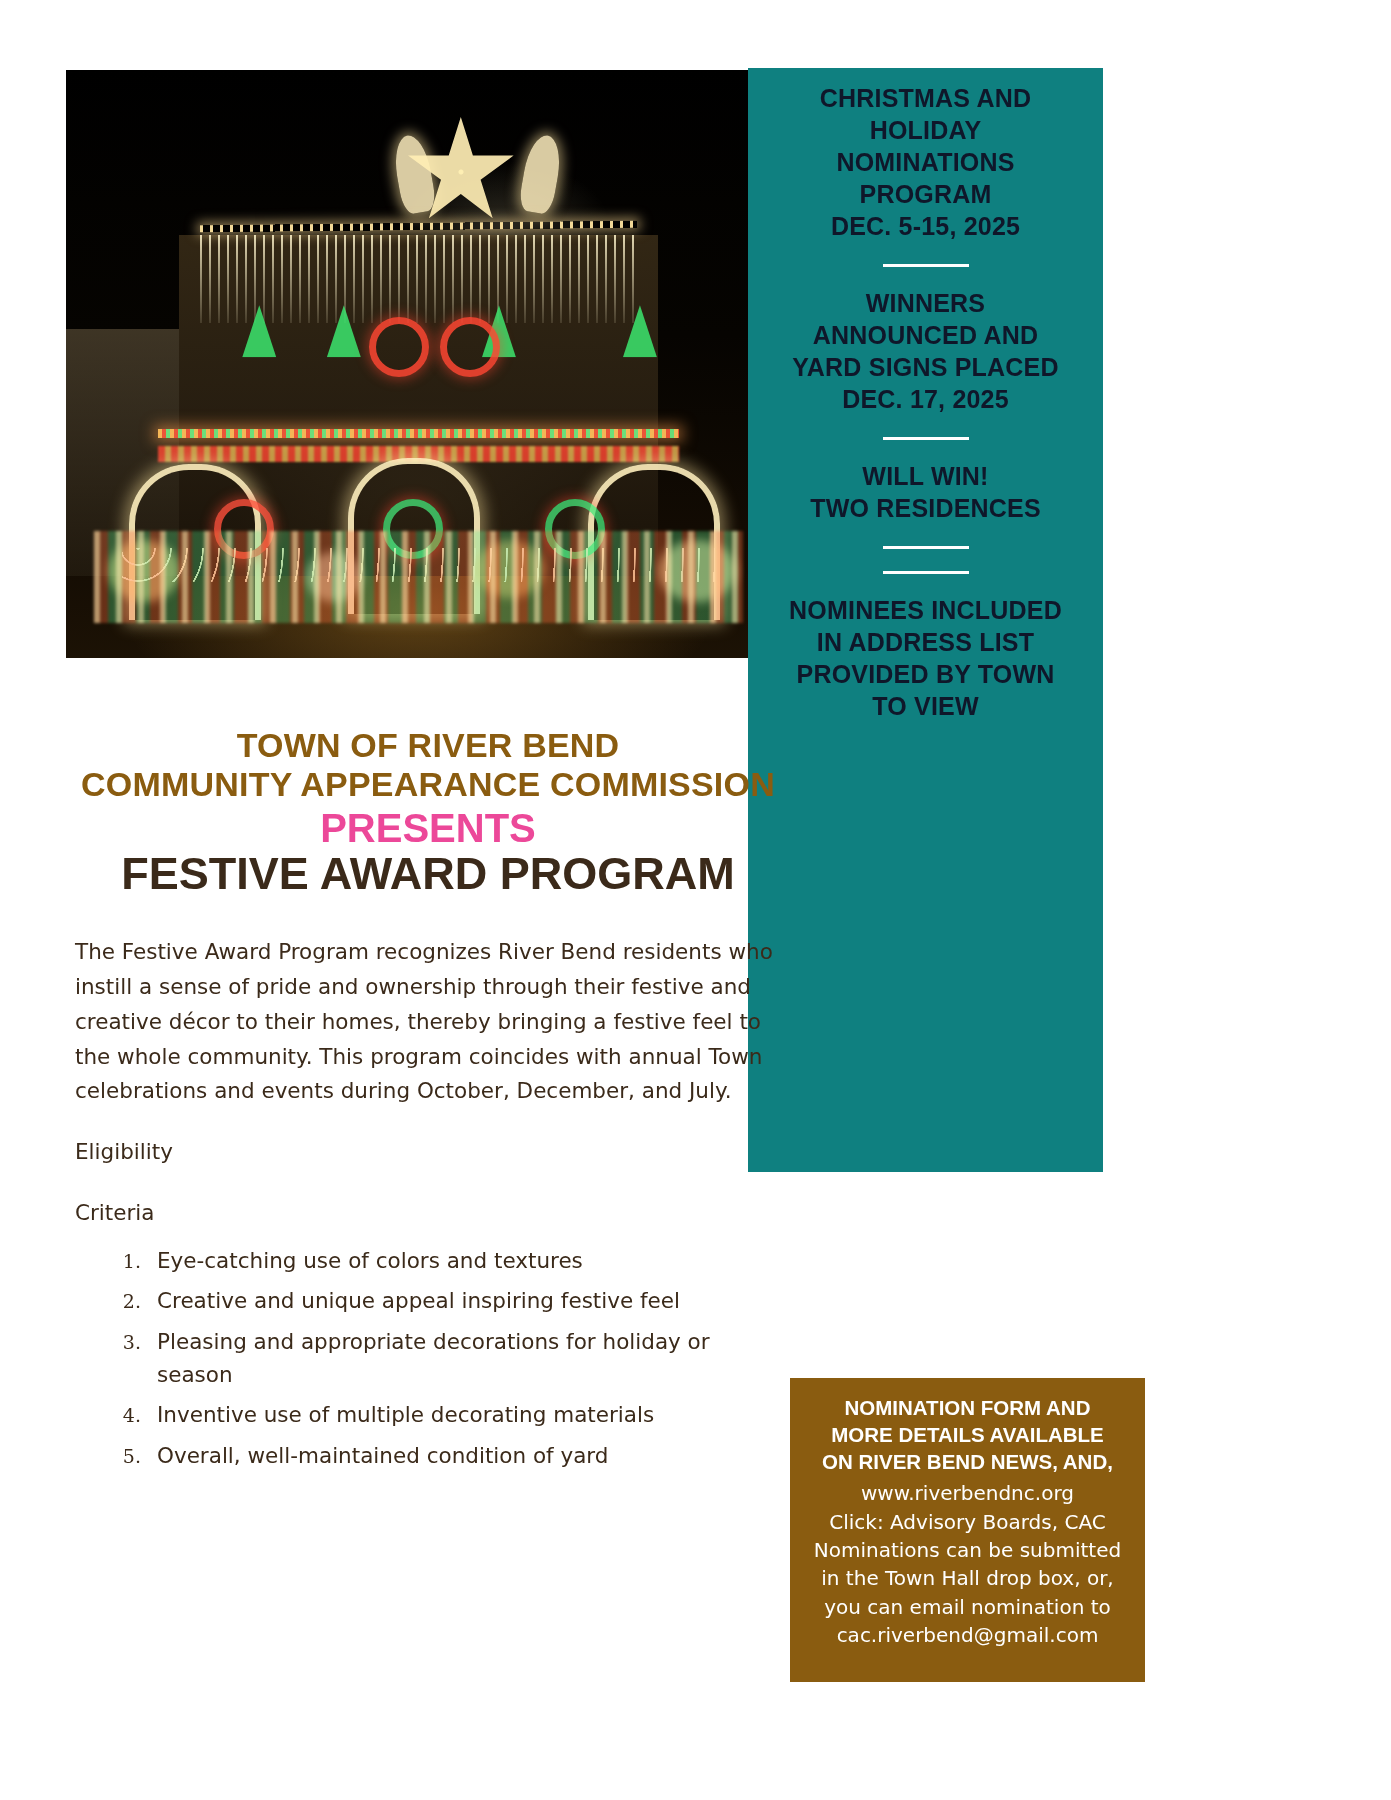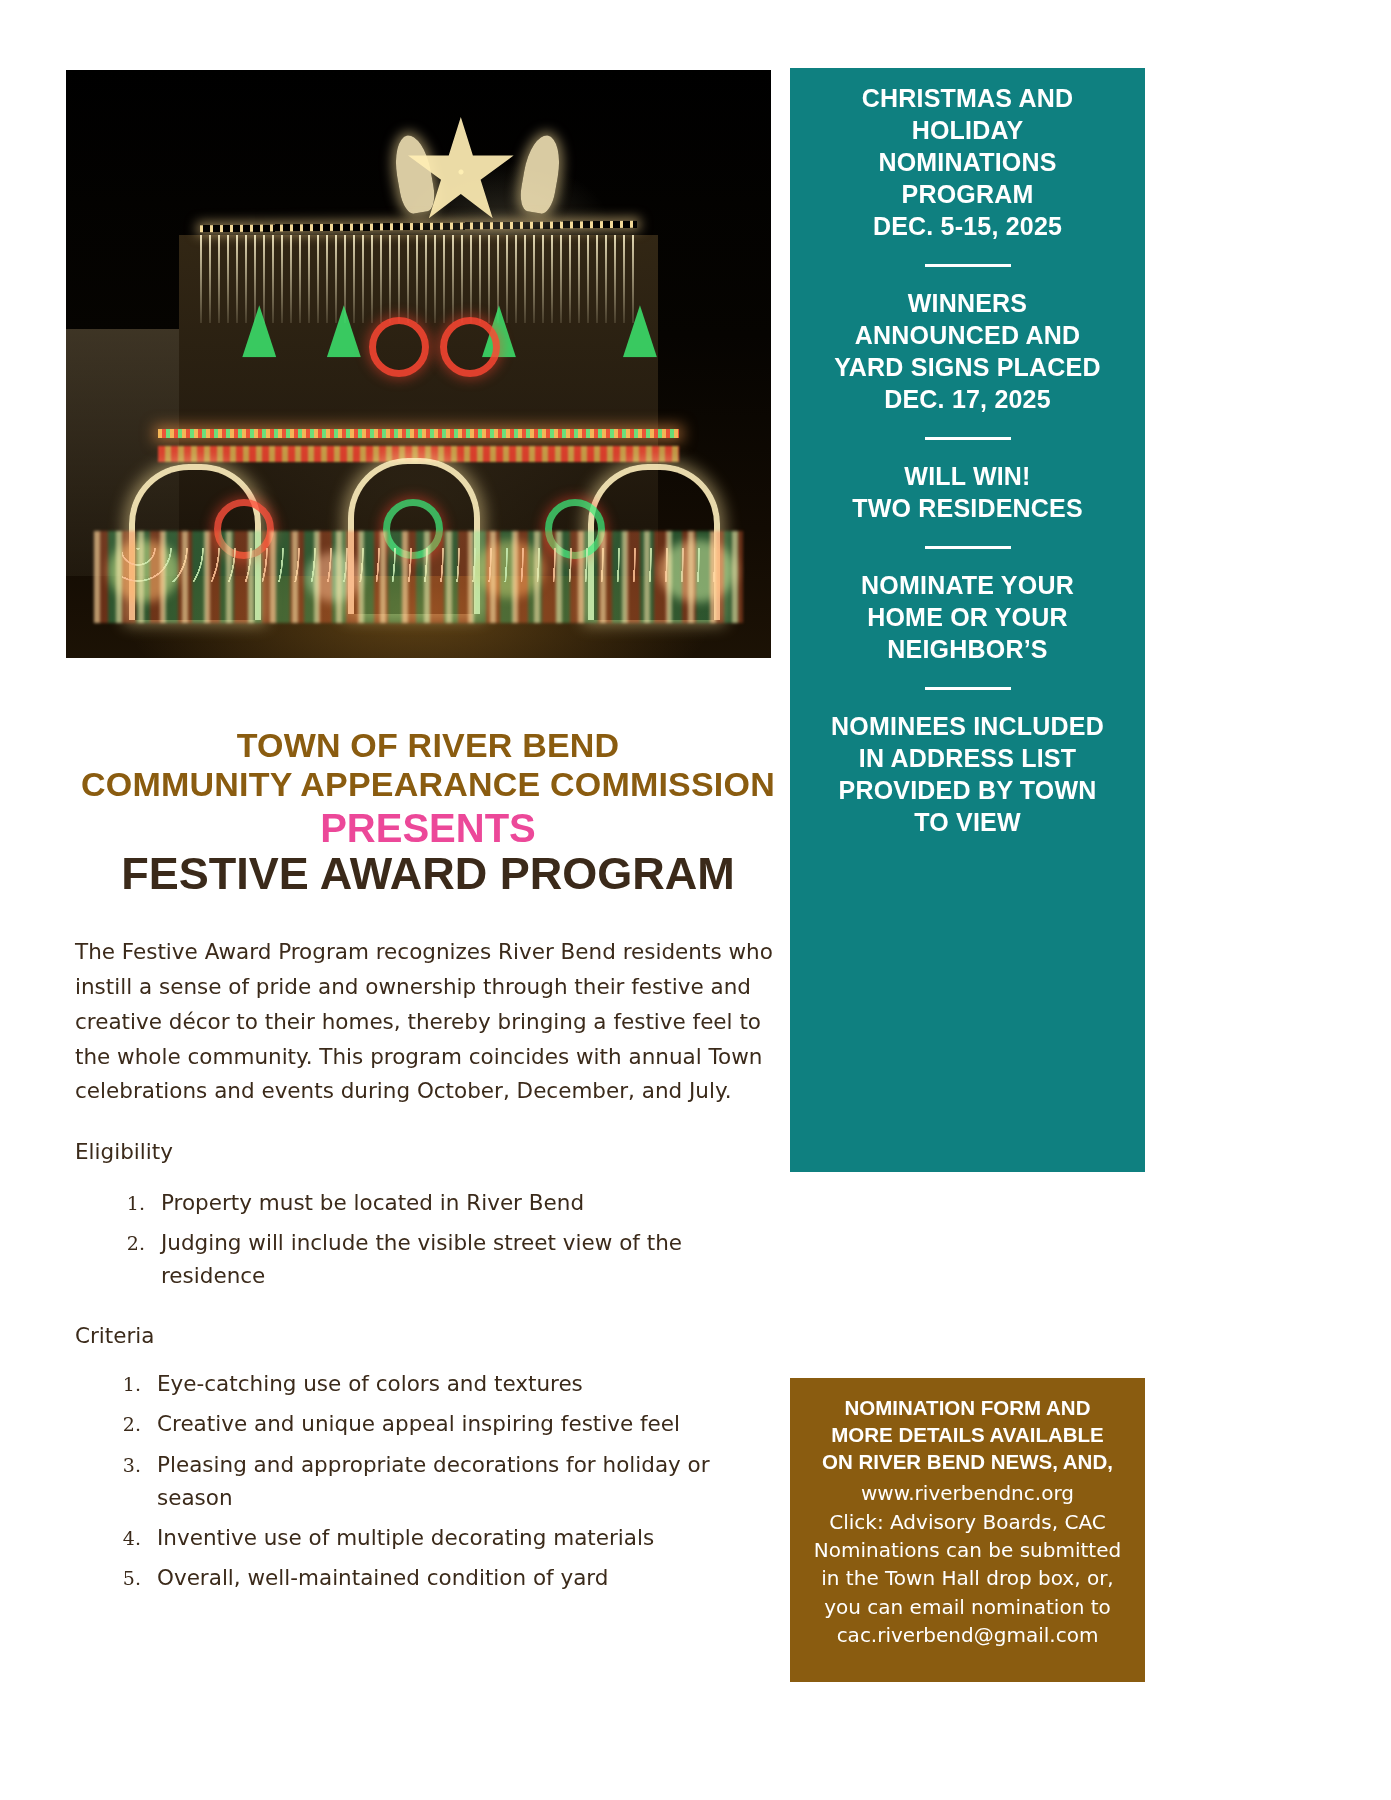--- a/index.html
+++ b/index.html
@@ -150,26 +150,26 @@
     left: 8%; bottom: 13%;
     width: 84%; height: 34px;
     background: repeating-radial-gradient(circle at 16px 0,
       rgba(255,240,200,.85) 0 1.5px, rgba(0,0,0,0) 2px 16px);
     filter: blur(.5px);
   }
 
   
   .teal-panel {
     position: absolute;
-    left: 790px;
+    left: 748px;
     top: 68px;
     width: 355px;
     height: 1104px;
     background: #0f8080;
-    color: #ffffff;
+    color: #0f172a;
     text-align: center;
     padding: 14px 12px 10px;
     box-sizing: border-box;
     font-weight: bold;
     font-size: 25px;
     line-height: 1.28;
     letter-spacing: .2px;
   }
   .teal-block { margin: 0; }
   .teal-line { display: block; white-space: nowrap; }
@@ -345,25 +345,20 @@
 
   <div class="divider"></div>
 
   <div class="teal-block">
     <span class="teal-line">WILL WIN!</span>
     <span class="teal-line">TWO RESIDENCES</span>
   </div>
 
   <div class="divider"></div>
 
-  <div class="teal-block">
-    <span class="teal-line">NOMINATE YOUR</span>
-    <span class="teal-line">HOME OR YOUR</span>
-    <span class="teal-line">NEIGHBOR’S</span>
-  </div>
 
   <div class="divider"></div>
 
   <div class="teal-block">
     <span class="teal-line">NOMINEES INCLUDED</span>
     <span class="teal-line">IN ADDRESS LIST</span>
     <span class="teal-line">PROVIDED BY TOWN</span>
     <span class="teal-line">TO VIEW</span>
   </div>
 </div>
@@ -389,24 +384,20 @@
   <div class="title-gold">
     <div>TOWN OF RIVER BEND</div>
     <div>COMMUNITY APPEARANCE COMMISSION</div>
   </div>
   <div class="title-presents">PRESENTS</div>
   <div class="title-dark">FESTIVE AWARD PROGRAM</div>
 
   <p class="body-text">The Festive Award Program recognizes River Bend residents who instill a sense of pride and ownership through their festive and creative décor to their homes, thereby bringing a festive feel to the whole community. This program coincides with annual Town celebrations and events during October, December, and July.</p>
 
   <div class="section-label">Eligibility</div>
-  <ol class="flyer-list" id="eligibility-list">
-    <li>Property must be located in River Bend</li>
-    <li>Judging will include the visible street view of the residence</li>
-  </ol>
 
   <div class="section-label">Criteria</div>
   <ol class="flyer-list" id="criteria-list">
     <li>Eye-catching use of colors and textures</li>
     <li>Creative and unique appeal inspiring festive feel</li>
     <li>Pleasing and appropriate decorations for holiday or season</li>
     <li>Inventive use of multiple decorating materials</li>
     <li>Overall, well-maintained condition of yard</li>
   </ol>
 </div>

